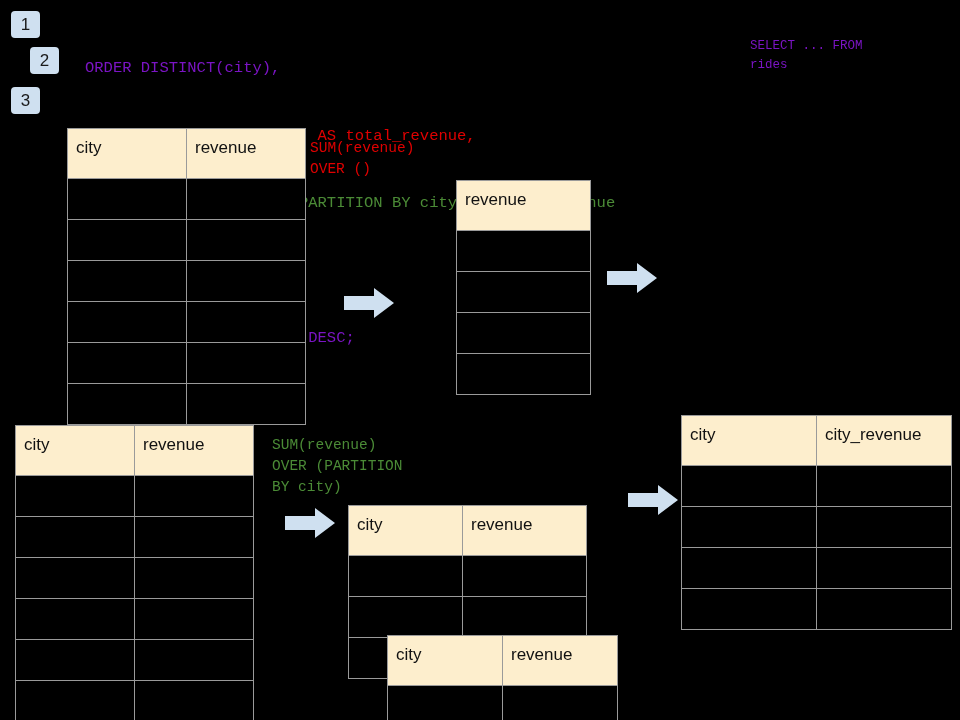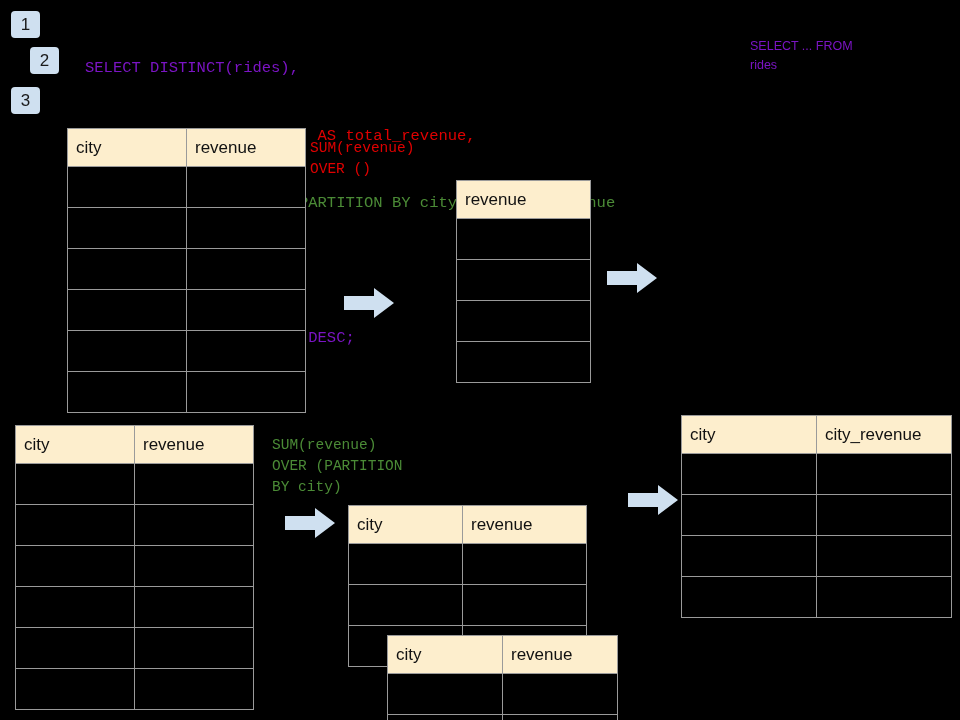--- a/index.html
+++ b/index.html
@@ -47,21 +47,21 @@
   
   .callout {
     position: absolute;
     font-family: Liberation Mono, monospace;
     font-size: 14.5px;
     line-height: 21px;
     white-space: pre;
   }
   .callout-small {
     position: absolute;
-    font-family: Liberation Sans, sans-serif;
+    font-family: Liberation Mono, monospace;
     font-size: 12.5px;
     line-height: 19px;
     white-space: pre;
     color: #7b14c4;
   }
 
   
   .tbl {
     position: absolute;
     border-collapse: collapse;
@@ -73,21 +73,21 @@
     padding: 0;
     margin: 0;
   }
   .tbl th {
     background: #fdeecd;
     color: #111111;
     font-family: "Liberation Sans", sans-serif;
     font-size: 17px;
     font-weight: normal;
     text-align: left;
-    padding: 0 0 0 8px;
+    padding: 0 0 12px 8px;
     height: 37px;
   }
   .tbl td {
     background: #000000;
     height: 40px;
   }
 
   
   .arrow {
     position: absolute;
@@ -96,21 +96,21 @@
 </head>
 <body>
 
 <div id="slide">
 
   <div class="step-badge" style="left:11px; top:11px;">1</div>
   <div class="step-badge" style="left:30px; top:47px;">2</div>
   <div class="step-badge" style="left:11px; top:87px;">3</div>
 
   <div class="sql-code" style="left:85px; top:12px;">
-    <div class="sql-line c-purple">SELECT DISTINCT(rides),</div>
+    <div class="sql-line c-purple">ORDER DISTINCT(city),</div>
     <div class="sql-line c-red">    SUM(revenue) OVER () AS total_revenue,</div>
     <div class="sql-line c-green">    SUM(revenue) OVER (PARTITION BY city) as city_revenue</div>
     <div class="sql-line c-purple">  FROM rides</div>
     <div class="sql-line c-purple">  ORDER by city_revenue DESC;</div>
   </div>
 
   <div class="callout-small" style="left:750px; top:37px;">SELECT ... FROM
 rides</div>
 
   <div class="callout c-red" style="left:310px; top:138px;">SUM(revenue)

